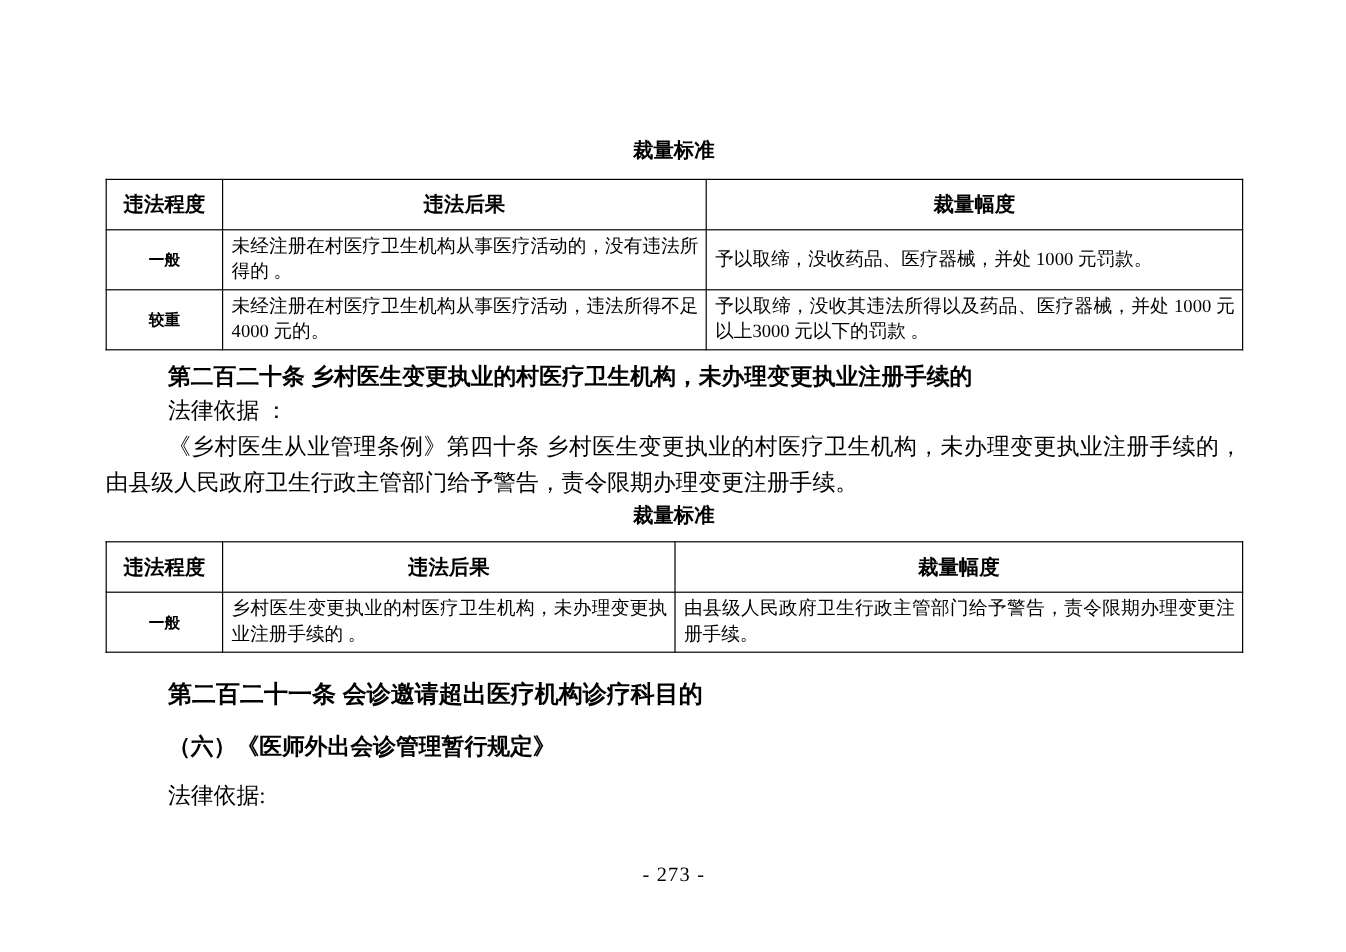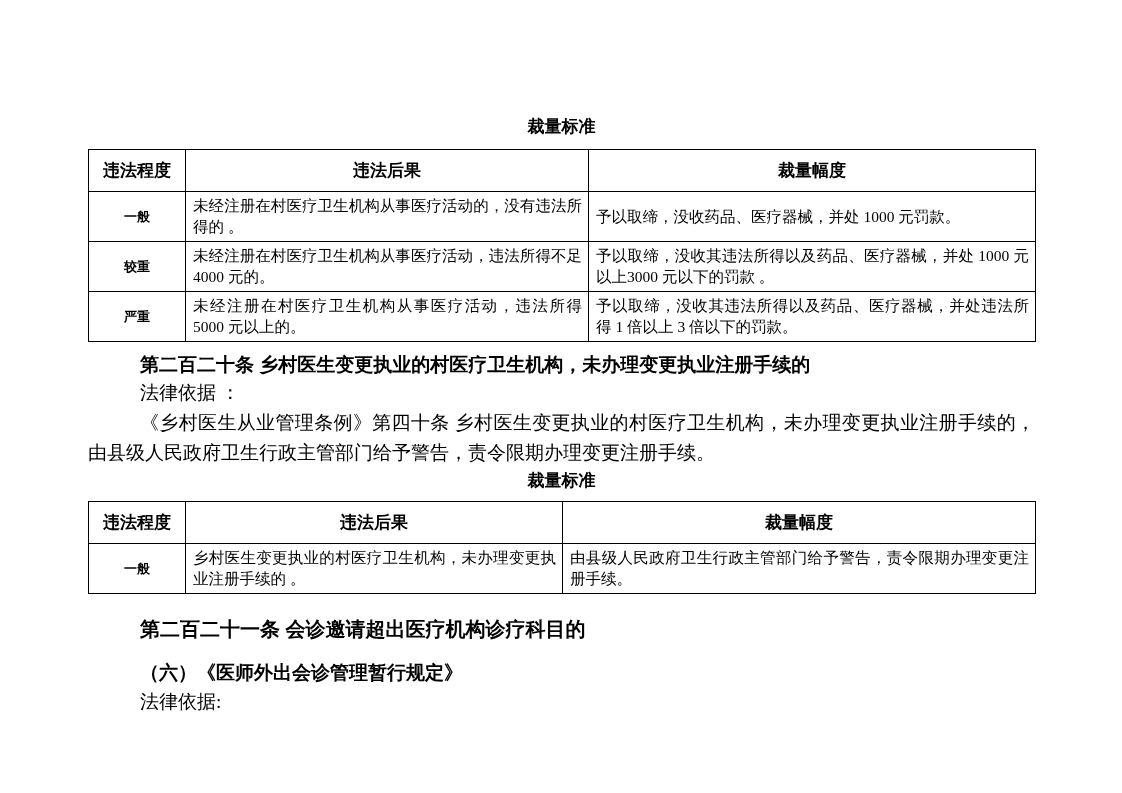--- a/index.html
+++ b/index.html
@@ -75,21 +75,21 @@
     padding-left: 52px;
   }
   .legal-para {
     font-size: 19px;
     line-height: 30px;
     text-indent: 52px;
     text-align: justify;
   }
   .h-six { margin-top: 16px; }
   .h-221 { margin-top: 22px; font-size: 20px; }
-  .legal-label.second { margin-top: 1px; }
+  .legal-label.second { margin-top: 13px; }
   .page-num {
     text-align: center;
     font-size: 17px;
     margin-top: 40px;
     letter-spacing: 1px;
   }
 </style>
 </head>
 <body>
 
@@ -106,25 +106,20 @@
     </tr>
     <tr class="r1">
       <td class="degree c1">一般</td>
       <td class="body-cell c2">未经注册在村医疗卫生机构从事医疗活动的，没有违法所得的 。</td>
       <td class="body-cell c3">予以取缔，没收药品、医疗器械，并处 1000 元罚款。</td>
     </tr>
     <tr class="r2">
       <td class="degree c1">较重</td>
       <td class="body-cell c2">未经注册在村医疗卫生机构从事医疗活动，违法所得不足 4000 元的。</td>
       <td class="body-cell c3">予以取缔，没收其违法所得以及药品、医疗器械，并处 1000 元以上3000 元以下的罚款 。</td>
-    </tr>
-    <tr class="r3">
-      <td class="degree c1">严重</td>
-      <td class="body-cell c2">未经注册在村医疗卫生机构从事医疗活动，违法所得 5000 元以上的。</td>
-      <td class="body-cell c3">予以取缔，没收其违法所得以及药品、医疗器械，并处违法所得 1 倍以上 3 倍以下的罚款。</td>
     </tr>
   </tbody>
     </table>
 
   <div class="h-article h-220">第二百二十条 乡村医生变更执业的村医疗卫生机构，未办理变更执业注册手续的</div>
 
   <div class="legal-label">法律依据 ：</div>
 
   <div class="legal-para">《乡村医生从业管理条例》第四十条 乡村医生变更执业的村医疗卫生机构，未办理变更执业注册手续的，由县级人民政府卫生行政主管部门给予警告，责令限期办理变更注册手续。</div>
 
@@ -144,14 +139,15 @@
     </tr>
   </tbody>
     </table>
 
   <div class="h-article h-221">第二百二十一条 会诊邀请超出医疗机构诊疗科目的</div>
 
   <div class="h-article h-six">（六）《医师外出会诊管理暂行规定》</div>
 
   <div class="legal-label second">法律依据:</div>
 
+  <div class="page-num">- 273 -</div>
 
 </div>
 
 </body></html>

